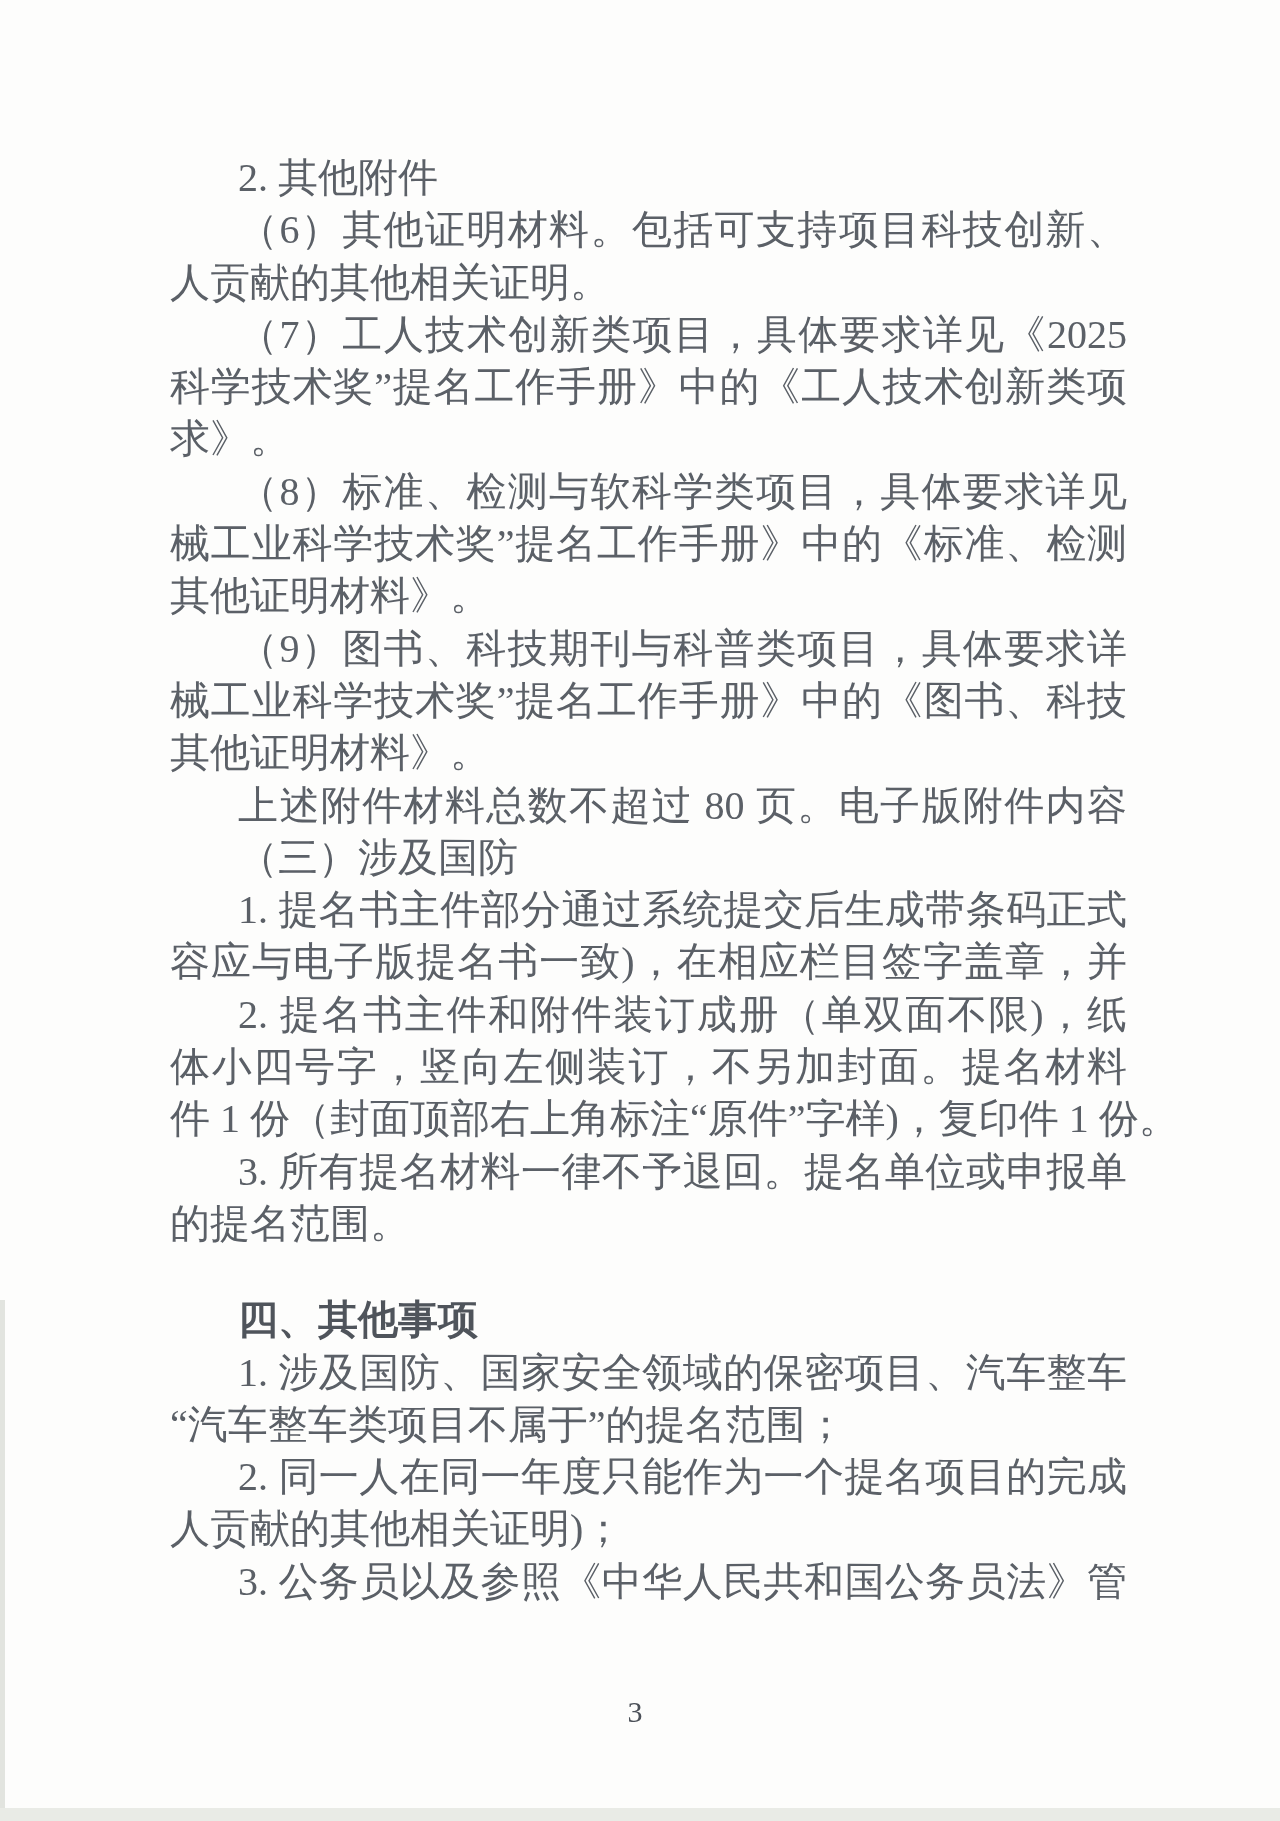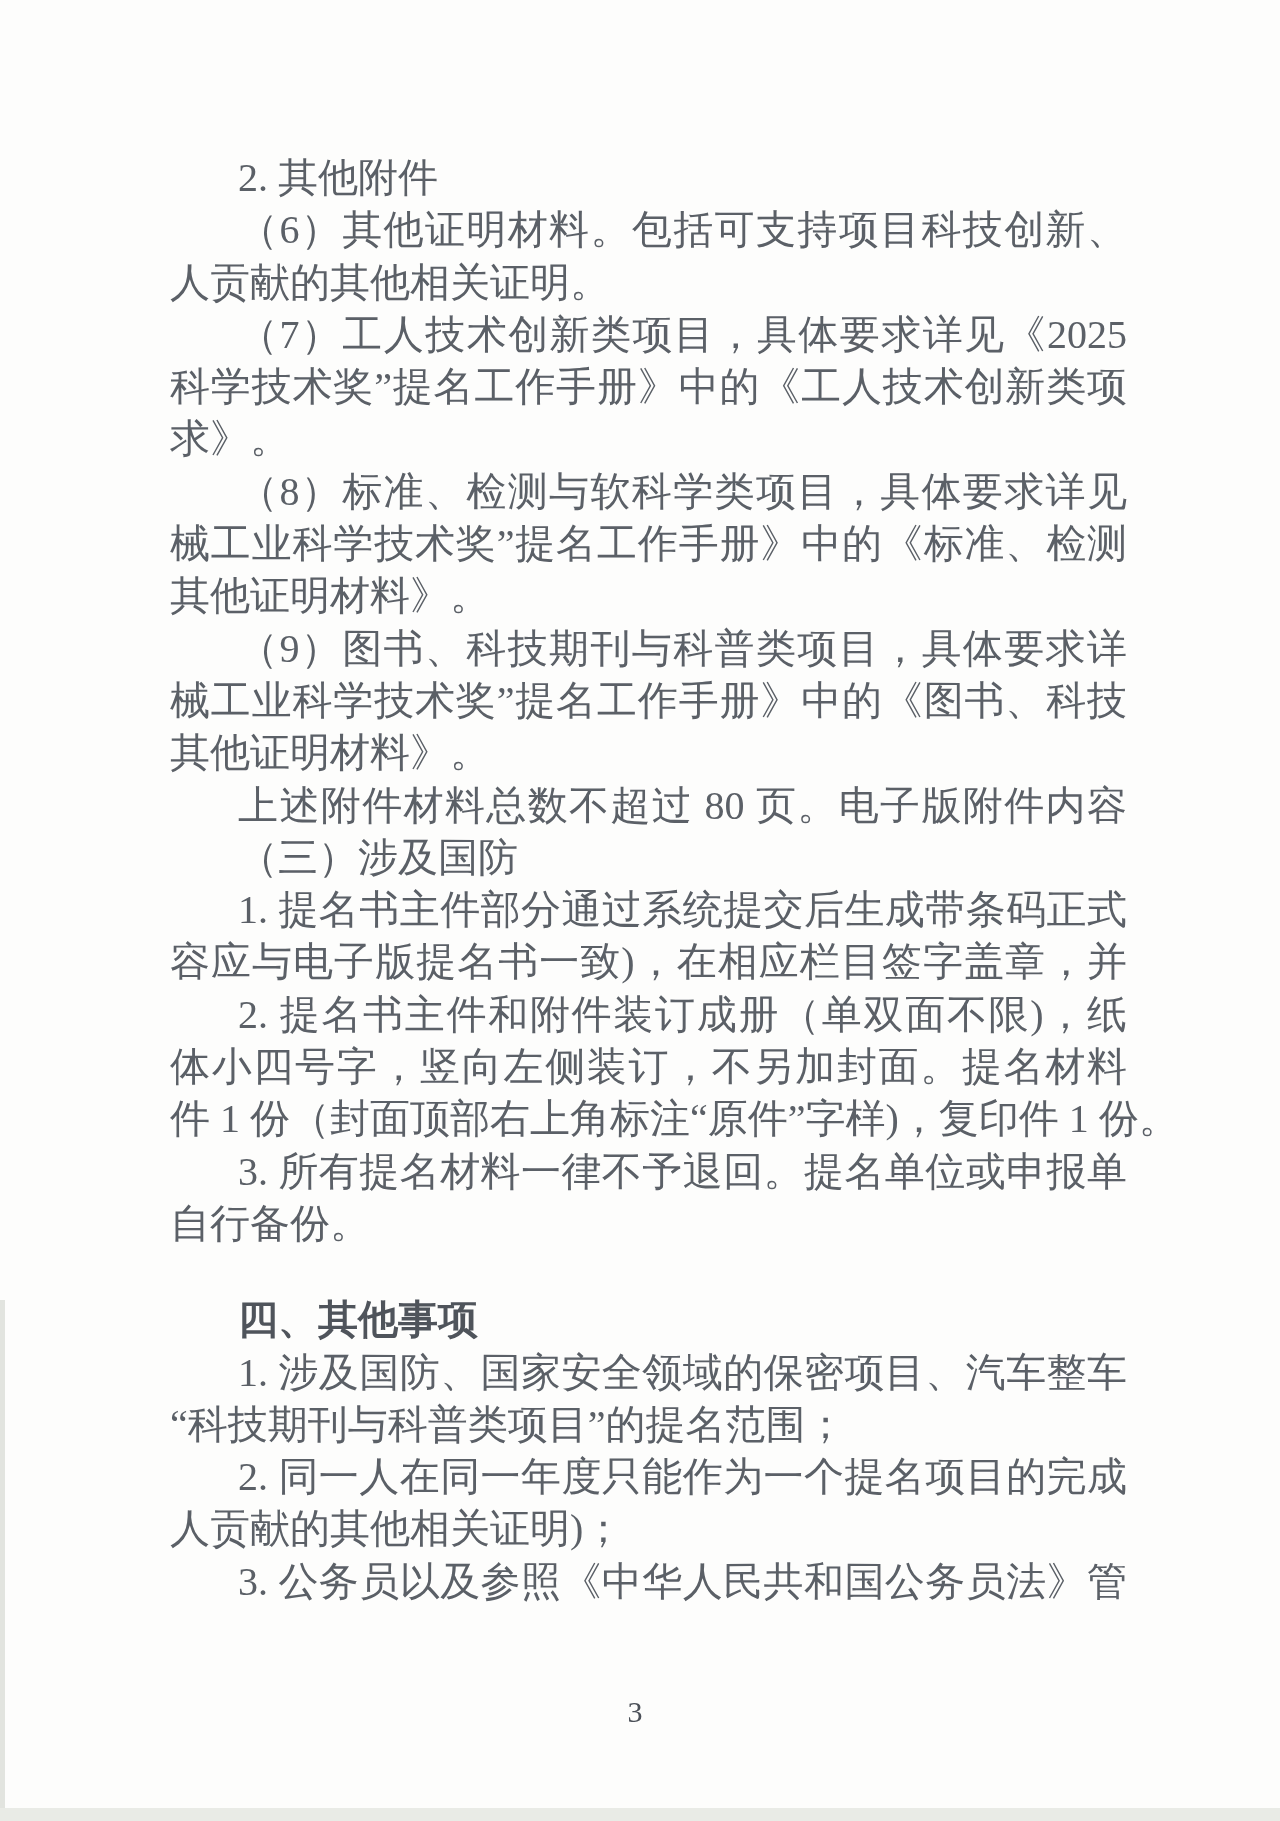--- a/index.html
+++ b/index.html
@@ -101,22 +101,22 @@
       <div class="line fill">械工业科学技术奖”提名工作手册》中的《图书、科技期刊与科普类项</div>
       <div class="line">其他证明材料》。</div>
       <div class="line ind fill">上述附件材料总数不超过 80 页。电子版附件内容应与书面附件一</div>
       <div class="line ind">（三）涉及国防</div>
       <div class="line ind fill">1. 提名书主件部分通过系统提交后生成带条码正式版后打印（内</div>
       <div class="line fill">容应与电子版提名书一致)，在相应栏目签字盖章，并将所有签字盖章</div>
       <div class="line ind fill">2. 提名书主件和附件装订成册（单双面不限)，纸张规格 A4，仿宋</div>
       <div class="line fill">体小四号字，竖向左侧装订，不另加封面。提名材料一式两份，其中原</div>
       <div class="line">件 1 份（封面顶部右上角标注“原件”字样)，复印件 1 份。</div>
       <div class="line ind fill">3. 所有提名材料一律不予退回。提名单位或申报单位如需留档，请</div>
-      <div class="line">自行备份。</div>
+      <div class="line">的提名范围。</div>
       <div class="line ind bold">四、其他事项</div>
       <div class="line ind fill">1. 涉及国防、国家安全领域的保密项目、汽车整车类项目不属于</div>
-      <div class="line">“科技期刊与科普类项目”的提名范围；</div>
+      <div class="line">“汽车整车类项目不属于”的提名范围；</div>
       <div class="line ind fill">2. 同一人在同一年度只能作为一个提名项目的完成人（包括技术</div>
       <div class="line">人贡献的其他相关证明)；</div>
       <div class="line ind fill">3. 公务员以及参照《中华人民共和国公务员法》管理的人员不得</div>
     </div>
   <div class="page-number">3</div>
 </div>
 
 </body></html>

